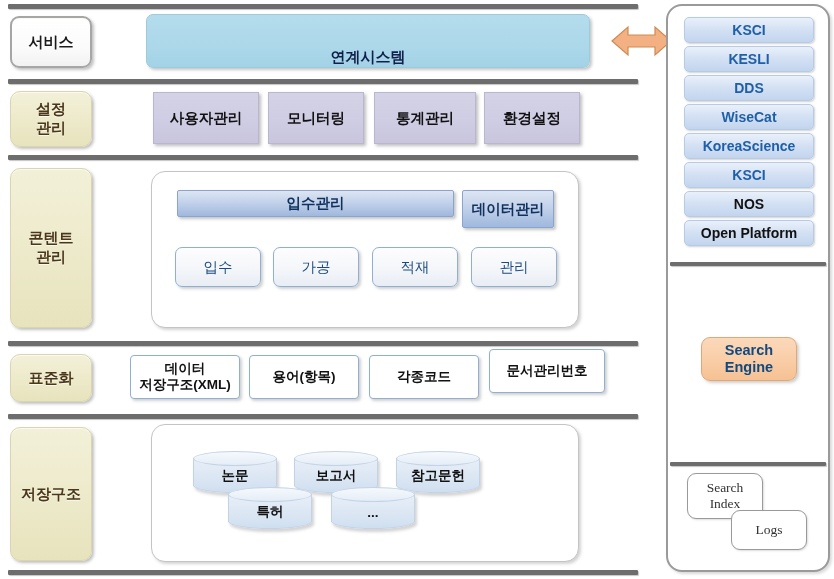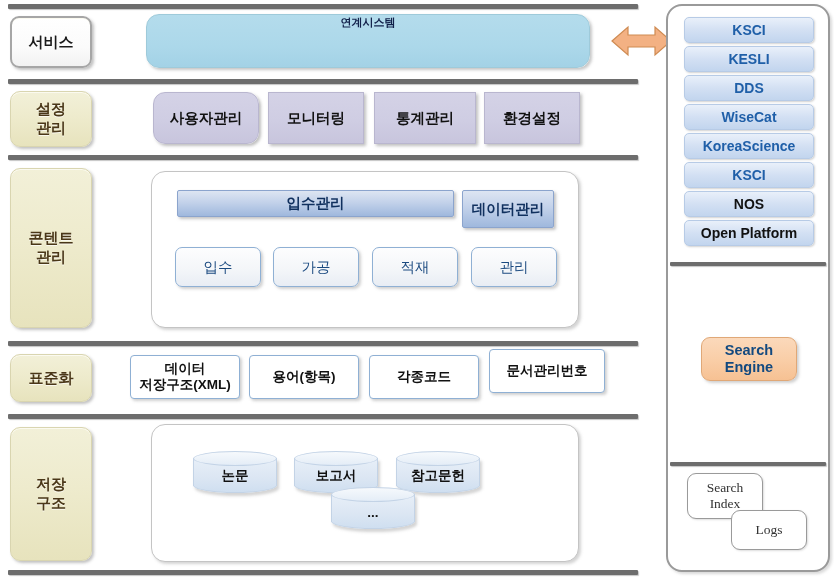--- a/index.html
+++ b/index.html
@@ -39,26 +39,26 @@
     background: linear-gradient(180deg,#ffffff 0%,#fbfbfb 60%,#f2f2f2 100%);
     border: 2px solid #a6a6a6;
     color: #1b1b1b;
     text-shadow: none;
     border-radius: 9px;
   }
 
   
   .linksys {
     position: absolute;
-    border-radius: 13px;
+    border-radius: 7px;
     background: linear-gradient(180deg,#b4dcec 0%,#acd8ea 60%,#a3d2e6 100%);
     border: 1px solid #9ecada;
     box-shadow: 2px 2px 3px rgba(130,130,130,.45);
-    display: flex; align-items: flex-start; justify-content: center;
-    font-size: 11px; color: #11204a; font-weight: bold;
+    display: flex; align-items: flex-end; justify-content: center;
+    font-size: 15px; color: #11204a; font-weight: bold;
   }
 
   
   .lav {
     position: absolute;
     background: linear-gradient(180deg,#d4d2e6 0%,#cfcde3 55%,#c8c5dd 100%);
     border: 1px solid #b9b6cf;
     box-shadow: 2px 2px 3px rgba(130,130,130,.5);
     display: flex; align-items: center; justify-content: center;
     font-size: 14.5px; color: #111; font-weight: bold;
@@ -206,21 +206,21 @@
       <path d="M446,288 C448,308 478,312 490,300" stroke="#1d1d1d" stroke-width="6" stroke-linecap="round"></path>
       <path d="M446,288 C448,308 478,312 490,300" stroke="#8fa5a3" stroke-width="3" stroke-linecap="round"></path>
       <path d="M484,291 L497,297 L486,306" fill="#8fa5a3" stroke="#1d1d1d" stroke-width="1.2"></path>
     </g>
   </svg>
 
   <div class="cat" style="left:10px; top:91px; width:82px; height:56px; flex-direction:column;">
     <span>설정</span>
     <span>관리</span>
   </div>
-  <div class="lav" style="left:153px; top:92px; width:106px; height:52px;border-radius:12px;">
+  <div class="lav" style="left:153px; top:92px; width:106px; height:52px;">
     <span>사용자관리</span>
   </div>
   <div class="lav" style="left:268px; top:92px; width:96px; height:52px;">
     <span>모니터링</span>
   </div>
   <div class="lav" style="left:374px; top:92px; width:102px; height:52px;">
     <span>통계관리</span>
   </div>
   <div class="lav" style="left:484px; top:92px; width:96px; height:52px;">
     <span>환경설정</span>
@@ -262,40 +262,45 @@
   <div class="stdbox" style="left:369px; top:355px; width:110px; height:44px;">
     <span>각종코드</span>
   </div>
   <div class="stdbox" style="left:249px; top:355px; width:110px; height:44px;">
     <span>용어(항목)</span>
   </div>
   <div class="stdbox" style="left:489px; top:349px; width:116px; height:44px;">
     <span>문서관리번호</span>
   </div>
 
-  <div class="cat" style="left:10px; top:427px; width:82px; height:134px; flex-direction:column;">
+  <div class="cat" style="left:10px; top:427px; width:82px; height:134px; flex-direction:row;">
     <span>저장</span>
     <span>구조</span>
   </div>
   <div class="panel" style="left:151px; top:424px; width:428px; height:138px;"></div>
 
   <div class="cyl" style="left:193px; top:451px; width:84px; height:42px;padding-left:9px;">
     <div class="body"></div>
     <div class="top"></div>
     <div class="lbl">논문</div>
   </div>
   <div class="cyl" style="left:294px; top:451px; width:84px; height:42px;">
     <div class="body"></div>
     <div class="top"></div>
     <div class="lbl">보고서</div>
   </div>
   <div class="cyl" style="left:396px; top:451px; width:84px; height:42px;">
     <div class="body"></div>
     <div class="top"></div>
     <div class="lbl">참고문헌</div>
+  </div>
+  <div class="cyl" style="left:228px; top:487px; width:84px; height:42px;">
+    <div class="body"></div>
+    <div class="top"></div>
+    <div class="lbl">특허</div>
   </div>
   <div class="cyl" style="left:331px; top:487px; width:84px; height:42px;">
     <div class="body"></div>
     <div class="top"></div>
     <div class="lbl">...</div>
   </div>
 
   <div class="rpanel" style="left:666px; top:4px; width:164px; height:568px;"></div>
 
   <div class="divider" style="left:670px; top:262px; width:156px; height:4px;"></div>

